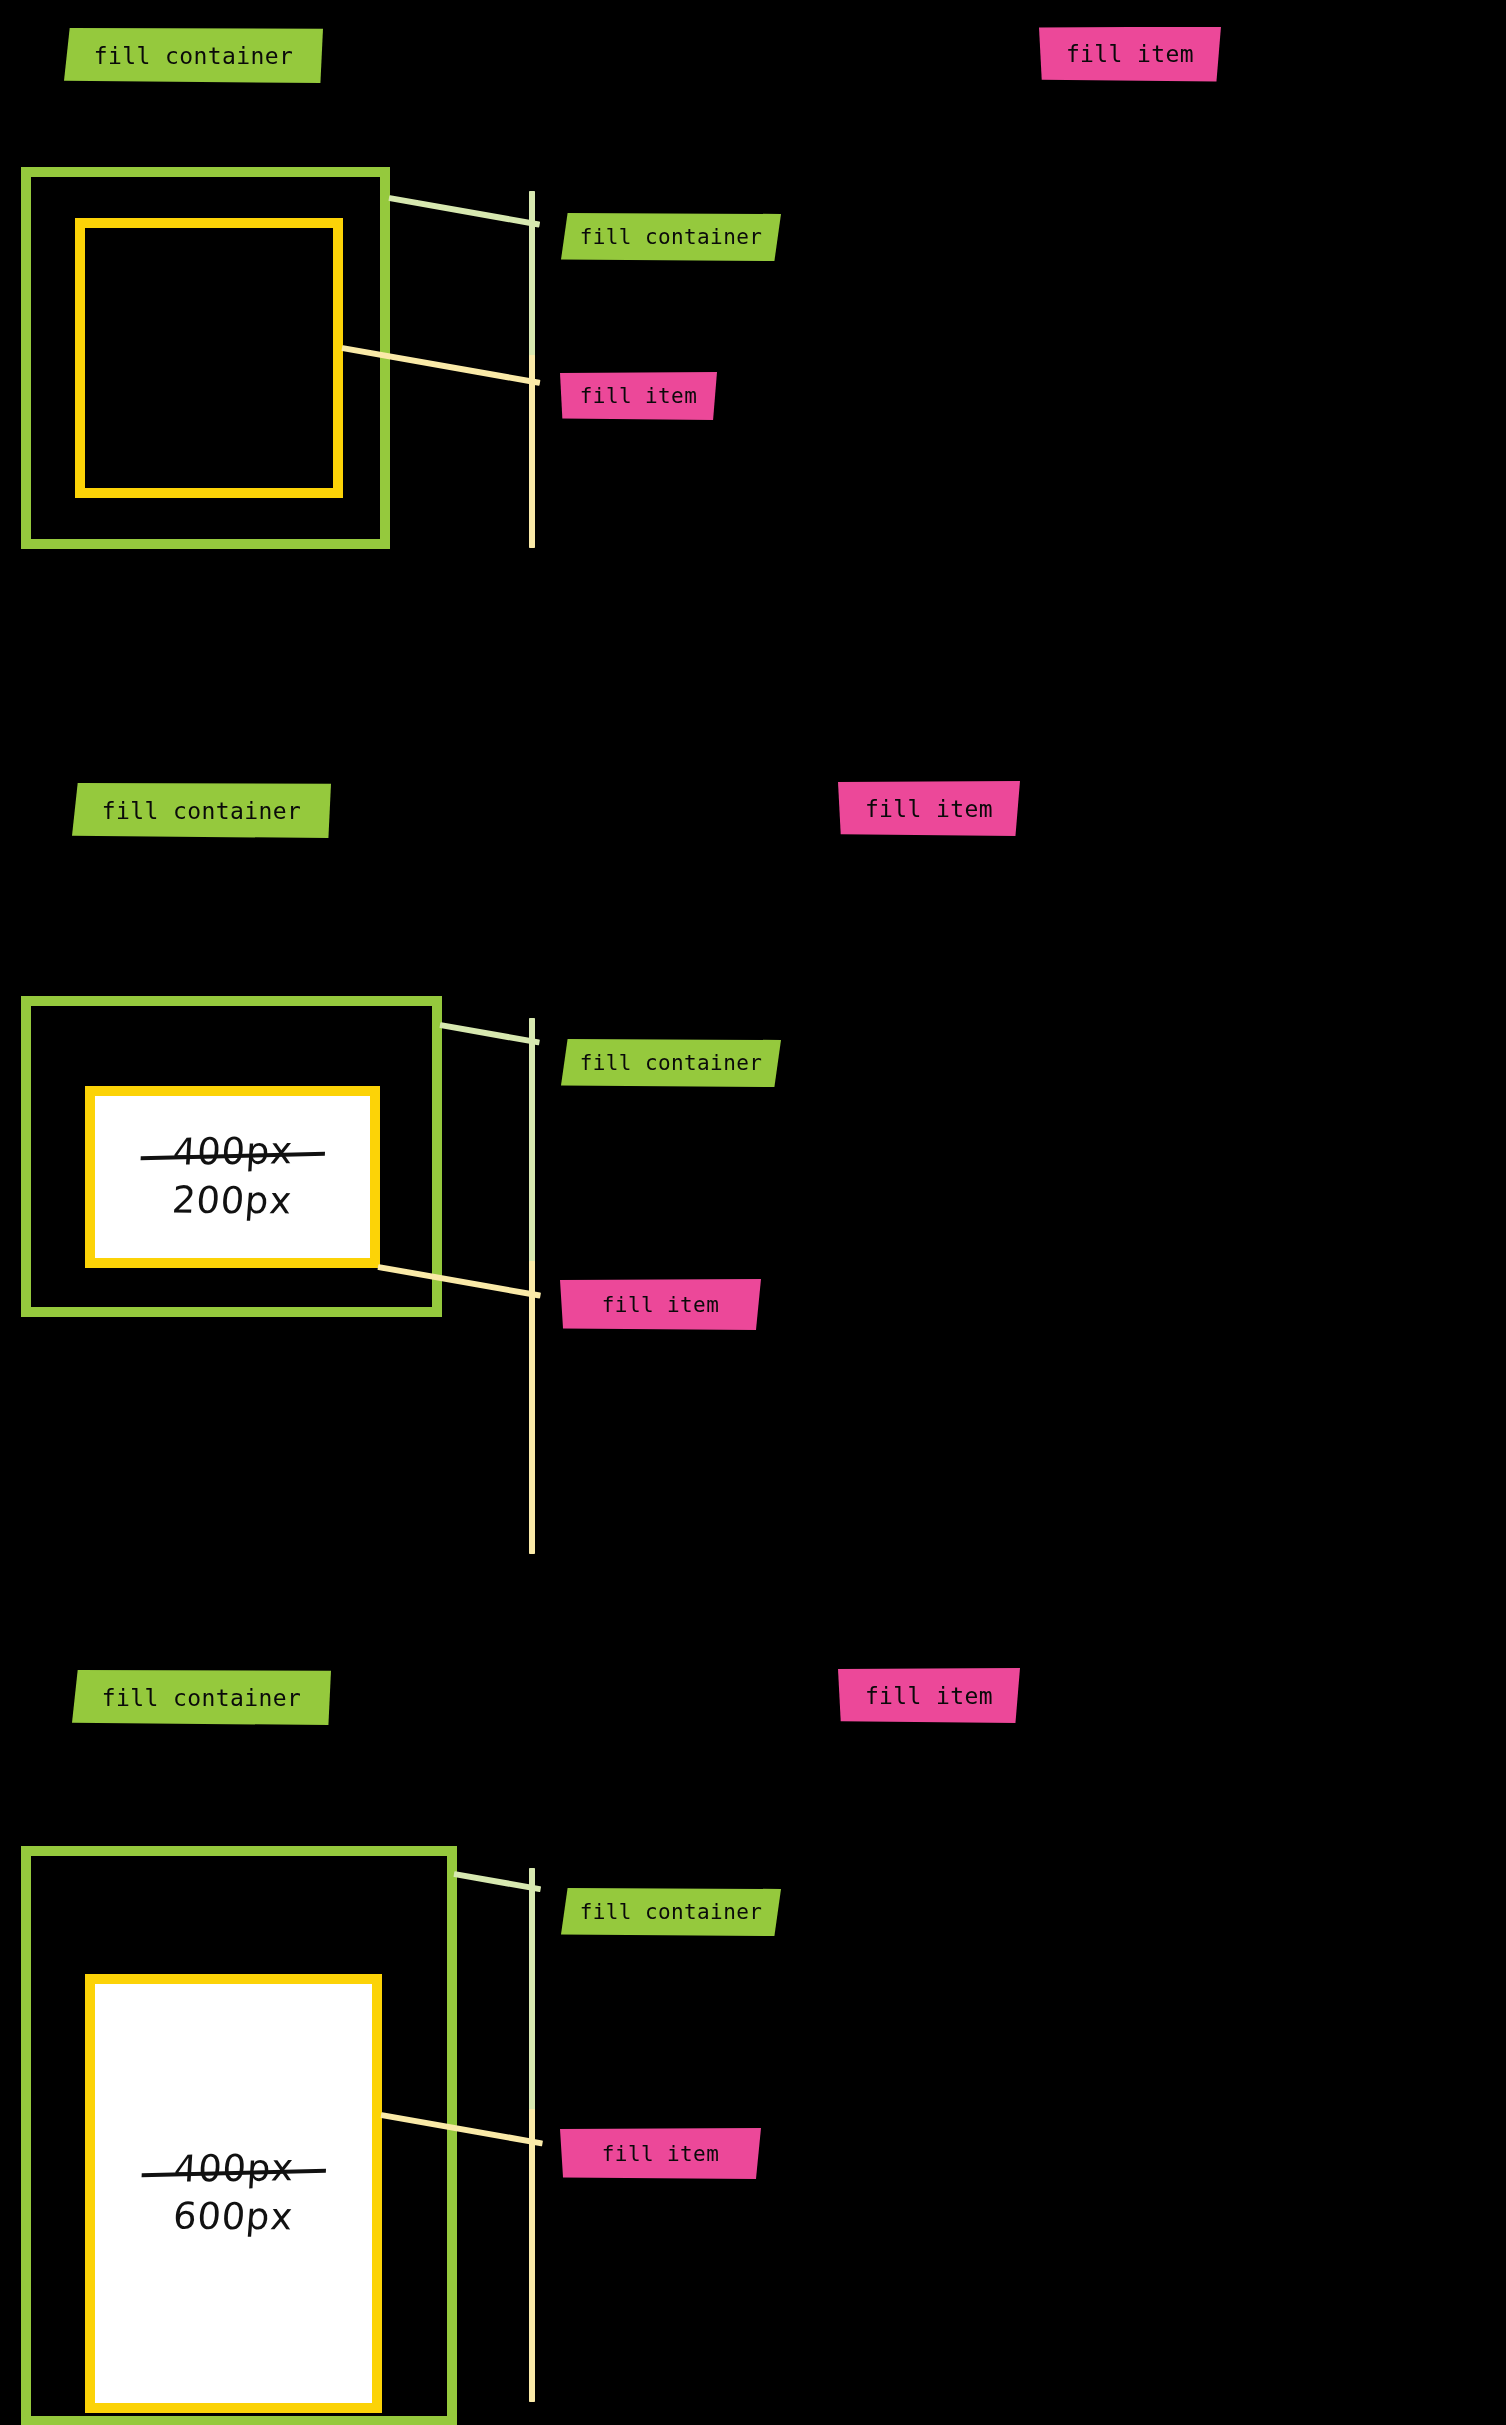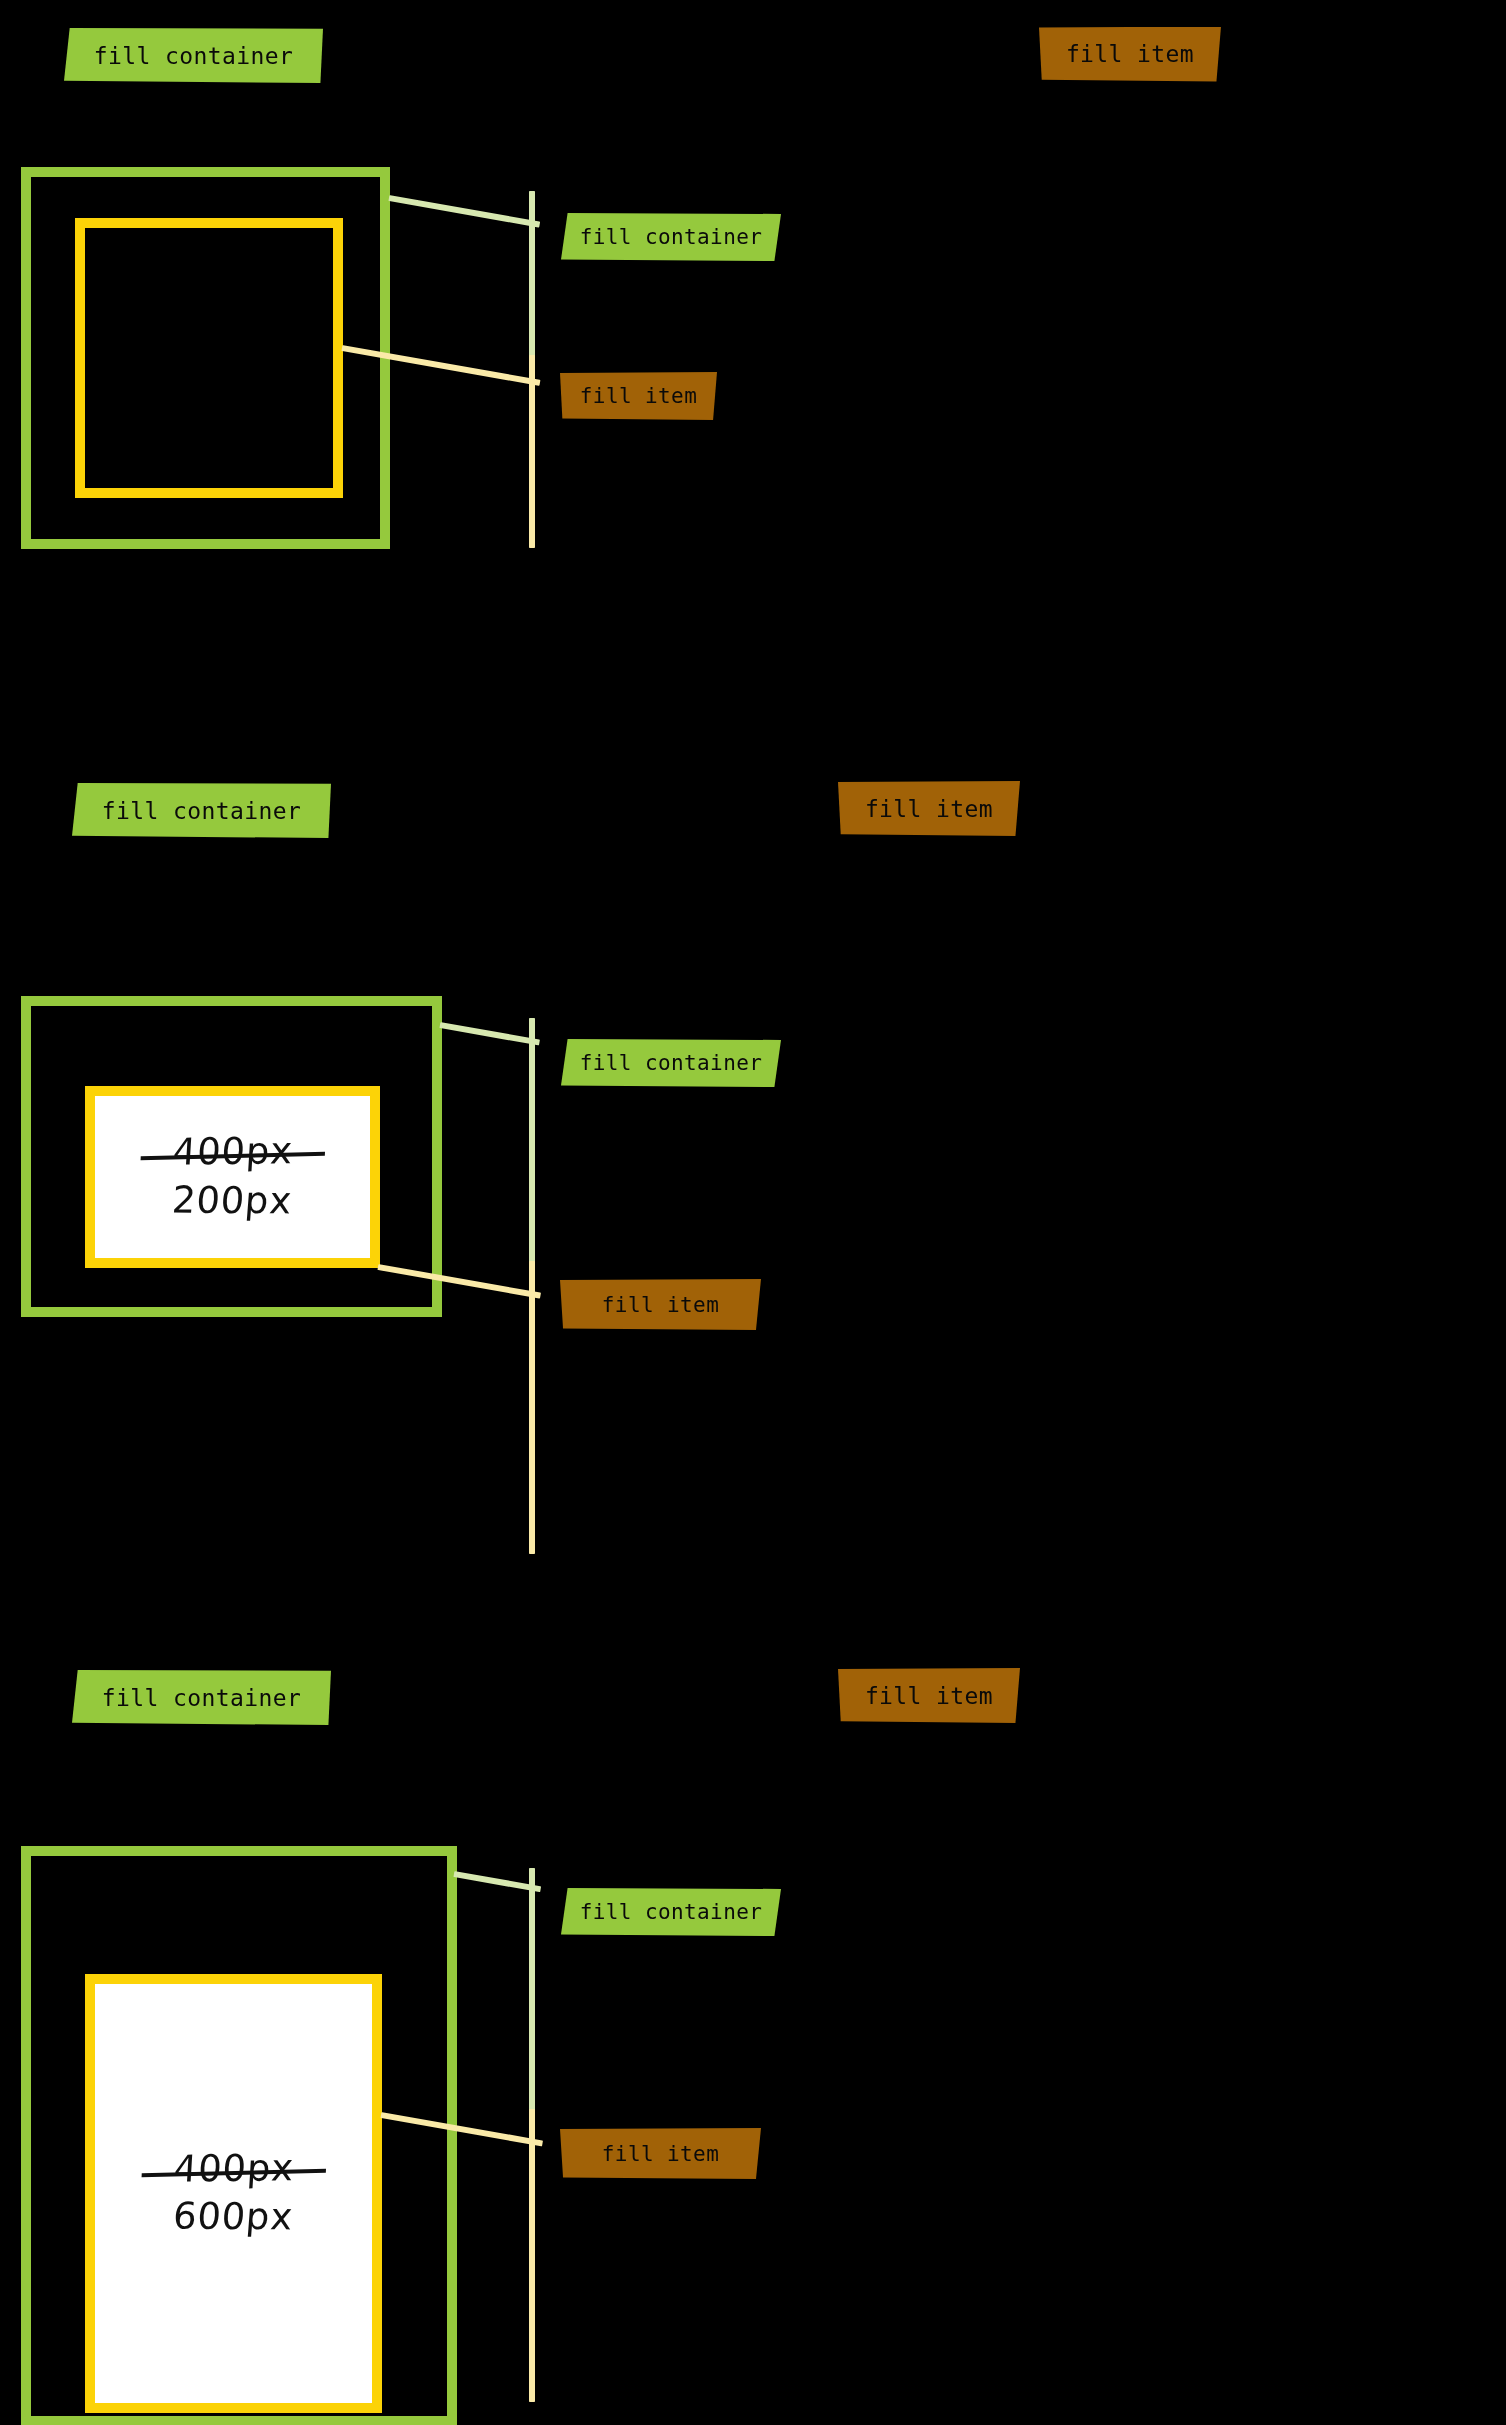--- a/index.html
+++ b/index.html
@@ -31,21 +31,21 @@
     align-items: center;
     justify-content: center;
     color: #0a0a0a;
     font-family: "DejaVu Sans Mono", "Liberation Mono", monospace;
     font-weight: 400;
     letter-spacing: 0.4px;
     white-space: nowrap;
     box-sizing: border-box;
   }
   .tag-green { background: #95c93d; }
-  .tag-yellow { background: #a16207; text-align: center; }
+  .tag-yellow { background: #ec4899; text-align: center; }
 
   
   .skew-a { clip-path: polygon(2.2% 0%, 100% 1.5%, 99% 100%, 0% 96%); }
   .skew-b { clip-path: polygon(0% 2%, 100% 0%, 97.5% 100%, 1.5% 97%); }
   .skew-c { clip-path: polygon(3% 0%, 100% 2%, 97% 100%, 0% 97%); }
 
   
   .frame {
     position: absolute;
     box-sizing: border-box;

